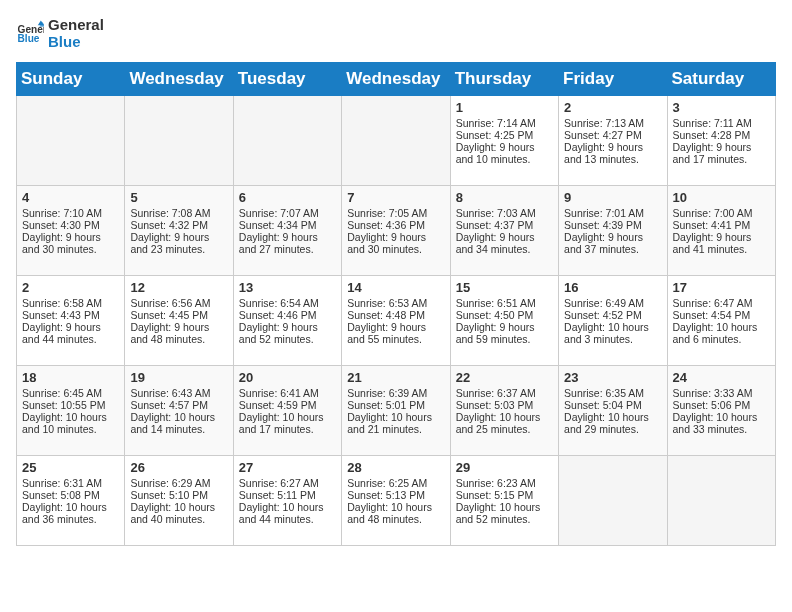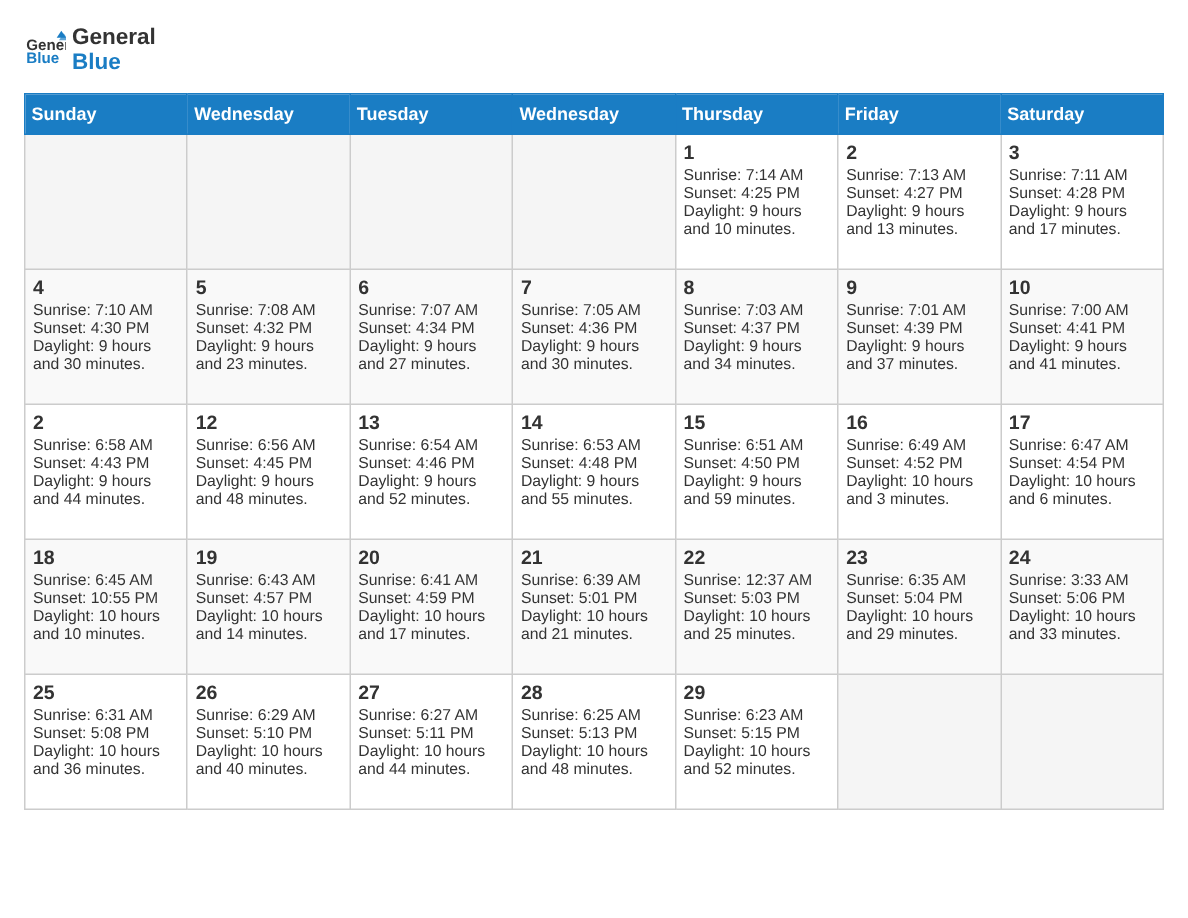--- a/index.html
+++ b/index.html
@@ -38,21 +38,21 @@
       color: #333;
     }
     table {
       width: 100%;
       border-collapse: collapse;
       table-layout: fixed;
     }
     thead th {
       background: #1a7dc4;
       color: #fff;
-      font-size: 12px;
+      font-size: 17px;
       font-weight: bold;
       padding: 6px 4px;
       text-align: left;
       border: 1px solid #1a7dc4;
     }
     tbody td {
       border: 1px solid #ccc;
       vertical-align: top;
       padding: 4px 5px;
       font-size: 10.5px;
@@ -243,21 +243,21 @@
           <div>Daylight: 10 hours and 17 minutes.</div>
         </td>
         <td>
           <span class="day-num">21</span>
           <div>Sunrise: 6:39 AM</div>
           <div>Sunset: 5:01 PM</div>
           <div>Daylight: 10 hours and 21 minutes.</div>
         </td>
         <td>
           <span class="day-num">22</span>
-          <div>Sunrise: 12:37 AM</div>
+          <div>Sunrise: 6:37 AM</div>
           <div>Sunset: 5:03 PM</div>
           <div>Daylight: 10 hours and 25 minutes.</div>
         </td>
         <td>
           <span class="day-num">23</span>
           <div>Sunrise: 6:35 AM</div>
           <div>Sunset: 5:04 PM</div>
           <div>Daylight: 10 hours and 29 minutes.</div>
         </td>
         <td>

